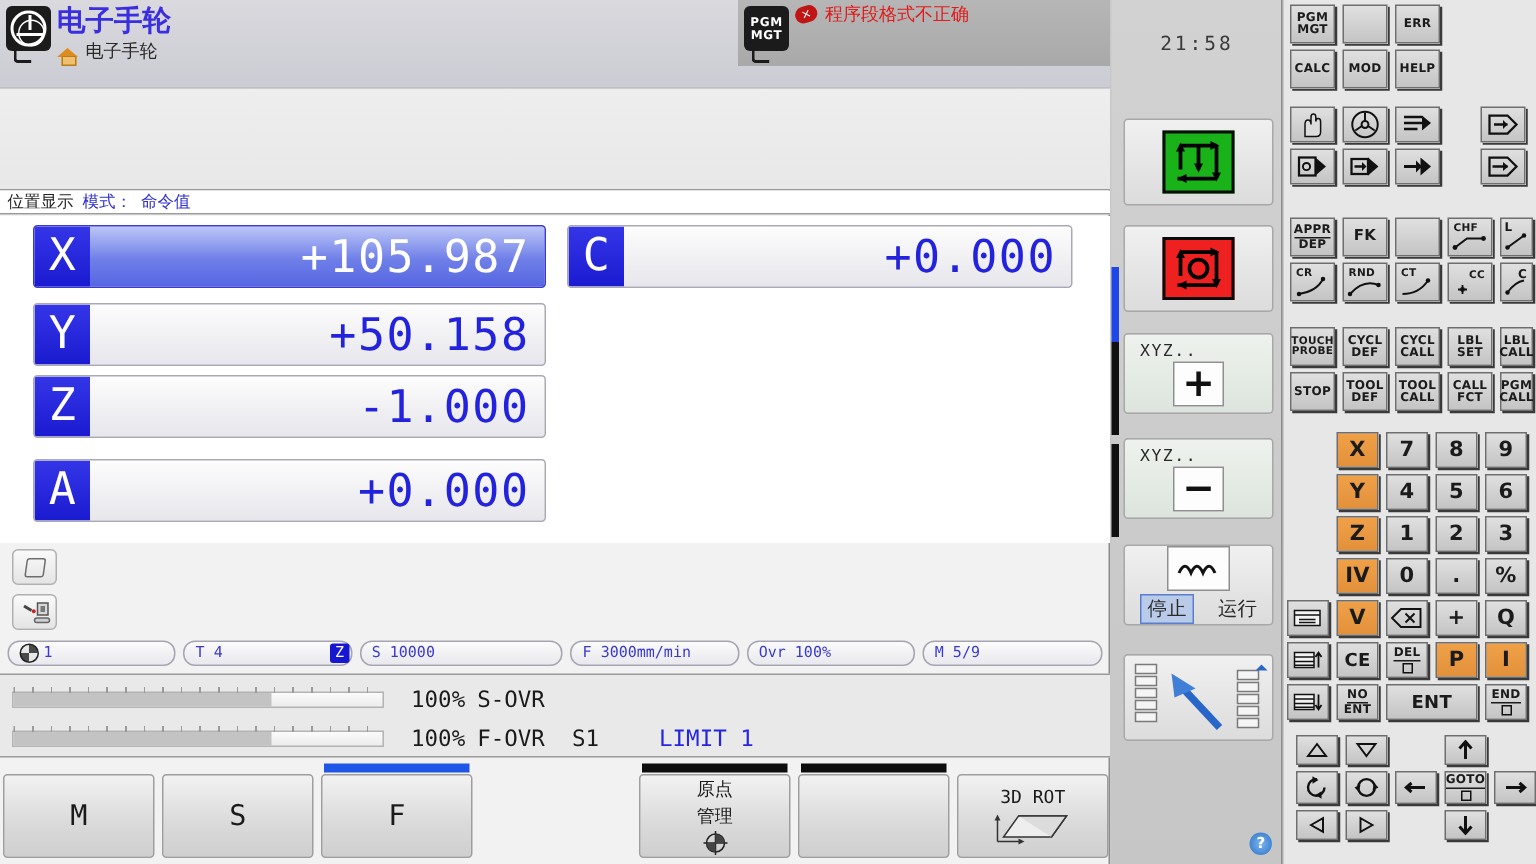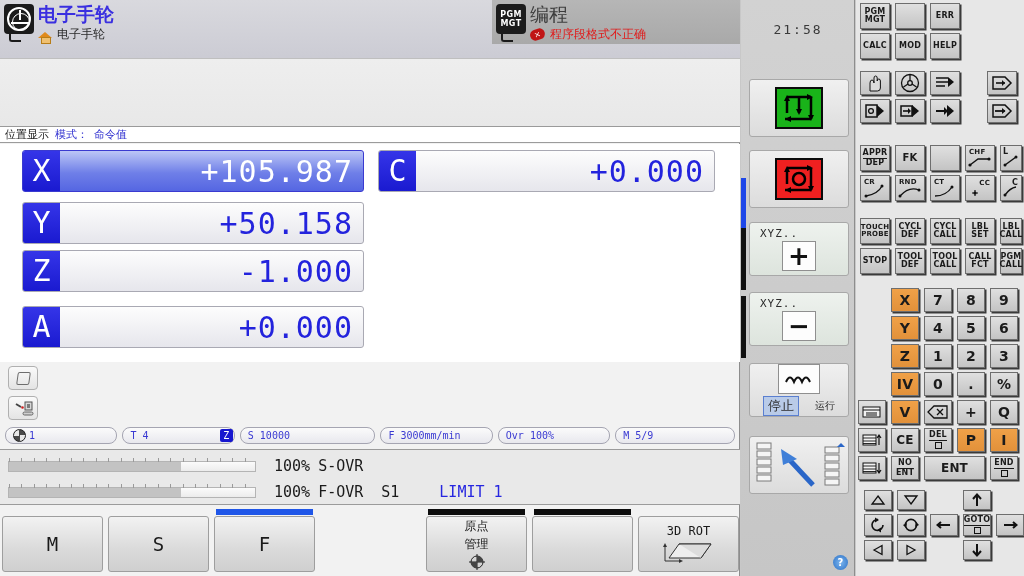--- a/index.html
+++ b/index.html
@@ -136,21 +136,21 @@
   .rsq{ width:48px; height:42px; background:#ef2020; border:2px solid #0a0a0a; position:relative; }
   .vlabel{ position:absolute; left:10px; top:4px; font-size:11px; color:#2a2a2a;
     font-family:"DejaVu Sans Mono","Liberation Mono",monospace; letter-spacing:1px; }
   .plusbox{ width:34px; height:30px; border:1px solid #8f8f8f; background:#fdfdfd;
     display:flex; align-items:center; justify-content:center; font-size:26px; line-height:1;
     color:#111; font-weight:bold; }
   .wavebox{ width:42px; height:32px; border:1px solid #8f8f8f; background:#fdfdfd;
     display:flex; align-items:center; justify-content:center; }
   .stopchip{ background:#b9cbe8; border:1px solid #5a7fd0; color:#2b2b2b; font-size:13px;
     padding:0 4px; }
-  .runtxt{ font-size:10px; color:#2a2a2a; }
+  .runtxt{ font-size:13px; color:#2a2a2a; }
   .helpdot{ position:absolute; right:6px; bottom:6px; width:15px; height:15px;
     border-radius:50%; background:radial-gradient(#7cb6f0,#2a6fc4); color:#fff;
     font-size:10px; font-weight:bold; display:flex; align-items:center; justify-content:center; }
 
   
   #kb{ position:absolute; left:856px; top:0; width:168px; height:576px;
     background:#e7e7e7; }
   .key{ position:absolute; border:1px solid #6e6e6e;
     background:linear-gradient(#e0e0e0,#c4c4c4); color:#1b1b1b;
     box-shadow:1.5px 1.5px 0 #3a3a3a;
@@ -187,21 +187,20 @@
     </div>
 
     <div class="hdr-tab right">
       <div class="modeicon">
 
         <span style="font-size:8px">PGM</span>
             <span style="font-size:8px">MGT</span>
         <div class="hook"></div>
       </div>
       <div>
-        <div class="hdr-title gray">编程</div>
         <div class="hdr-sub err">
           <span class="err-ic">×</span>
           <span>程序段格式不正确</span>
         </div>
       </div>
     </div>
     <div class="hdr-blank"></div>
   </div>
 
   <div class="posline">

